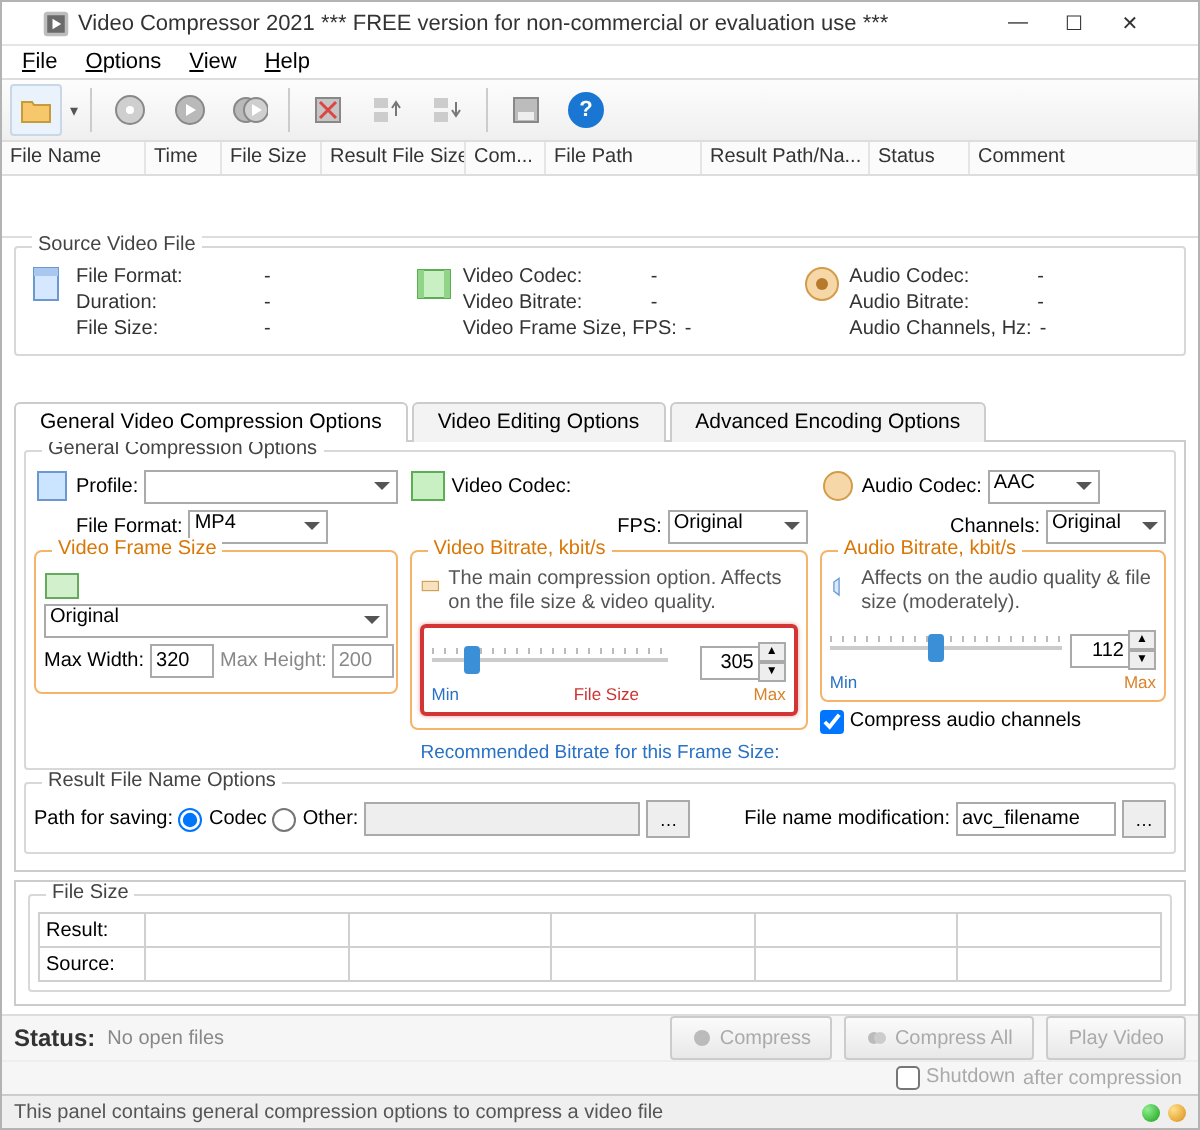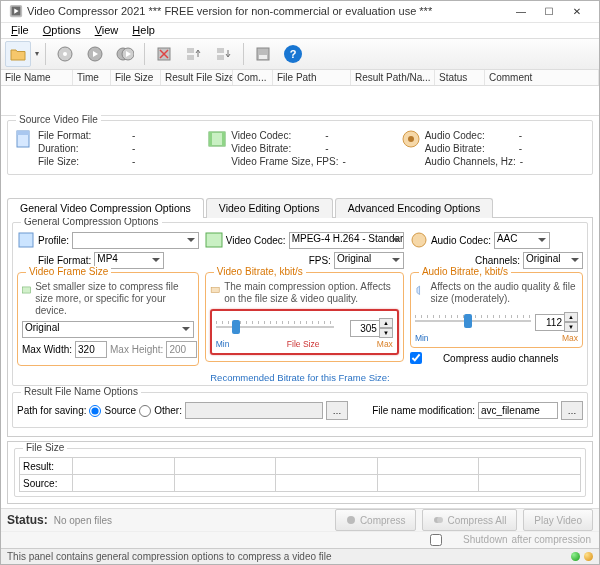--- a/index.html
+++ b/index.html
@@ -1,17 +1,17 @@
 <!DOCTYPE html>
 <html><head>
 <meta charset="utf-8">
 <style>
 html,body{margin:0;padding:0;font-family:"Segoe UI",Tahoma,sans-serif;font-size:11px;color:#000;background:#f0f0f0;width:600px;height:565px;overflow:hidden}
 .window{width:600px;height:565px;background:#fff;border:1px solid #b3b3b3;box-sizing:border-box;display:flex;flex-direction:column}
-.titlebar{height:24px;background:#fff;display:flex;align-items:center;padding:0 8px;border-bottom:1px solid #e5e5e5}
+.titlebar{height:24px;background:#fff;display:flex;align-items:center;padding:0 20px;border-bottom:1px solid #e5e5e5}
 .titlebar .appicon{width:14px;height:14px;margin-right:4px}
 .titlebar .ttext{flex:1;font-size:11px;color:#333;white-space:nowrap;overflow:hidden}
 .winbtns{display:flex}
 .winbtn{width:28px;height:18px;display:flex;align-items:center;justify-content:center;color:#333;font-size:10px}
 .menubar{height:18px;display:flex;align-items:center;padding:0 4px;gap:2px}
 .menuitem{padding:1px 6px;cursor:default}
 .menuitem span{text-decoration:underline}
 .toolbar{height:30px;border-top:1px solid #ddd;border-bottom:1px solid #ddd;display:flex;align-items:center;padding:2px 4px;gap:4px;background:linear-gradient(#fdfdfd,#efefef)}
 .tbtn{width:24px;height:24px;border:1px solid transparent;display:flex;align-items:center;justify-content:center;border-radius:2px}
 .tbtn.active{border-color:#c9d7e6;background:#eaf2fb}
@@ -52,21 +52,21 @@
 .slider .track{position:absolute;left:0;right:0;top:9px;height:2px;background:#ccc}
 .slider .ticks{position:absolute;left:0;right:0;top:4px;height:3px;background:repeating-linear-gradient(90deg,#bbb 0,#bbb 1px,transparent 1px,transparent 6px)}
 .slider .thumb{position:absolute;top:3px;width:8px;height:14px;background:#3b8fd6;border-radius:2px}
 .minmax{display:flex;justify-content:space-between;font-size:8.5px;margin-top:-2px}
 .minmax .mn{color:#2a72c4}
 .minmax .mx{color:#d9822b}
 .minmax .fs{color:#c33}
 .red-frame{border:2px solid #d33535;border-radius:3px;padding:4px;margin-bottom:2px;box-shadow:0 0 2px rgba(211,53,53,.5)}
 .hint{font-size:10px;color:#555;line-height:12px;margin-bottom:4px}
 .reco{color:#2a72c4;font-size:9.5px;text-align:center;padding:2px 0}
-.chk{display:flex;align-items:center;gap:21px;font-size:10px}
+.chk{display:flex;align-items:flex-start;gap:3px;font-size:10px}
 .chk input{margin:0;width:12px;height:12px}
 .rad{display:flex;align-items:center;gap:3px;font-size:10px}
 .rad input{margin:0;width:12px;height:12px}
 .smallbtn{width:20px;height:17px;border:1px solid #aaa;background:#eee;display:flex;align-items:center;justify-content:center;font-size:9px}
 .results-table{width:100%;border-collapse:collapse;font-size:10px}
 .results-table td{border:1px solid #d0d0d0;height:14px;padding:1px 3px}
 .results-table td.lbl{width:46px;font-weight:normal}
 .bottombar{height:24px;border-top:1px solid #ddd;display:flex;align-items:center;padding:0 6px;gap:6px;background:#f6f6f6}
 .status-lbl{font-weight:bold;font-size:12px;color:#333}
 .status-txt{font-size:10px;color:#888}
@@ -265,41 +265,39 @@
       <span style="width:18px"></span>
       <label>File Format:</label>
       <div class="sel" style="flex:0 0 70px">MP4</div>
      </div>
      <div class="subpanel orange-panel">
       <div class="legend">Video Frame Size</div>
       <div style="display:flex;gap:4px">
        <svg class="sicon" viewBox="0 0 18 18">
                   <rect x="1" y="3" width="16" height="12" fill="#d2f0cb" stroke="#66aa5e"></rect>
                 </svg>
-       <div class="hint">Set smaller size to compress file size more, or specific for your device.</div>
       </div>
       <div class="row">
                 <div class="sel">Original</div>
               </div>
       <div class="row">
        <label>Max Width:</label>
        <input class="txtin" style="width: 32px;" value="320">
        <label style="color:#888">Max Height:</label>
        <input class="txtin" style="width: 31px; color: rgb(136, 136, 136);" value="200">
       </div>
      </div>
     </div>
 
     <div class="col" style="flex:1.15">
      <div class="row">
       <svg class="sicon" viewBox="0 0 18 18">
                 <rect x="1" y="2" width="16" height="14" fill="#c9f0c3" stroke="#5dad55"></rect>
               </svg>
       <label>Video Codec:</label>
-      <div class="sel">MPEG-4 H.264 - Standar</div>
      </div>
      <div class="row">
       <span style="width:18px"></span>
       <span style="flex:1"></span>
       <label>FPS:</label>
       <div class="sel" style="flex:0 0 70px">Original</div>
      </div>
      <div class="subpanel orange-panel">
       <div class="legend">Video Bitrate, kbit/s</div>
       <div style="display:flex;gap:4px">
@@ -386,21 +384,21 @@
    </div>
    <div class="reco">Recommended Bitrate for this Frame Size:</div>
   </div>
 
   <div class="subpanel" style="margin-top:6px">
    <div class="legend">Result File Name Options</div>
    <div class="row">
     <label>Path for saving:</label>
     <div class="rad">
             <input type="radio" checked="" style="">
-            <span>Source</span>
+            <span>Codec</span>
           </div>
     <div class="rad">
             <input type="radio" style="">
             <span>Other:</span>
           </div>
     <input class="txtin" style="flex: 0 0 120px; background: rgb(238, 238, 238);">
     <div class="smallbtn">…</div>
     <span style="flex:1"></span>
     <label>File name modification:</label>
     <input class="txtin" style="width: 80px;" value="avc_filename">

